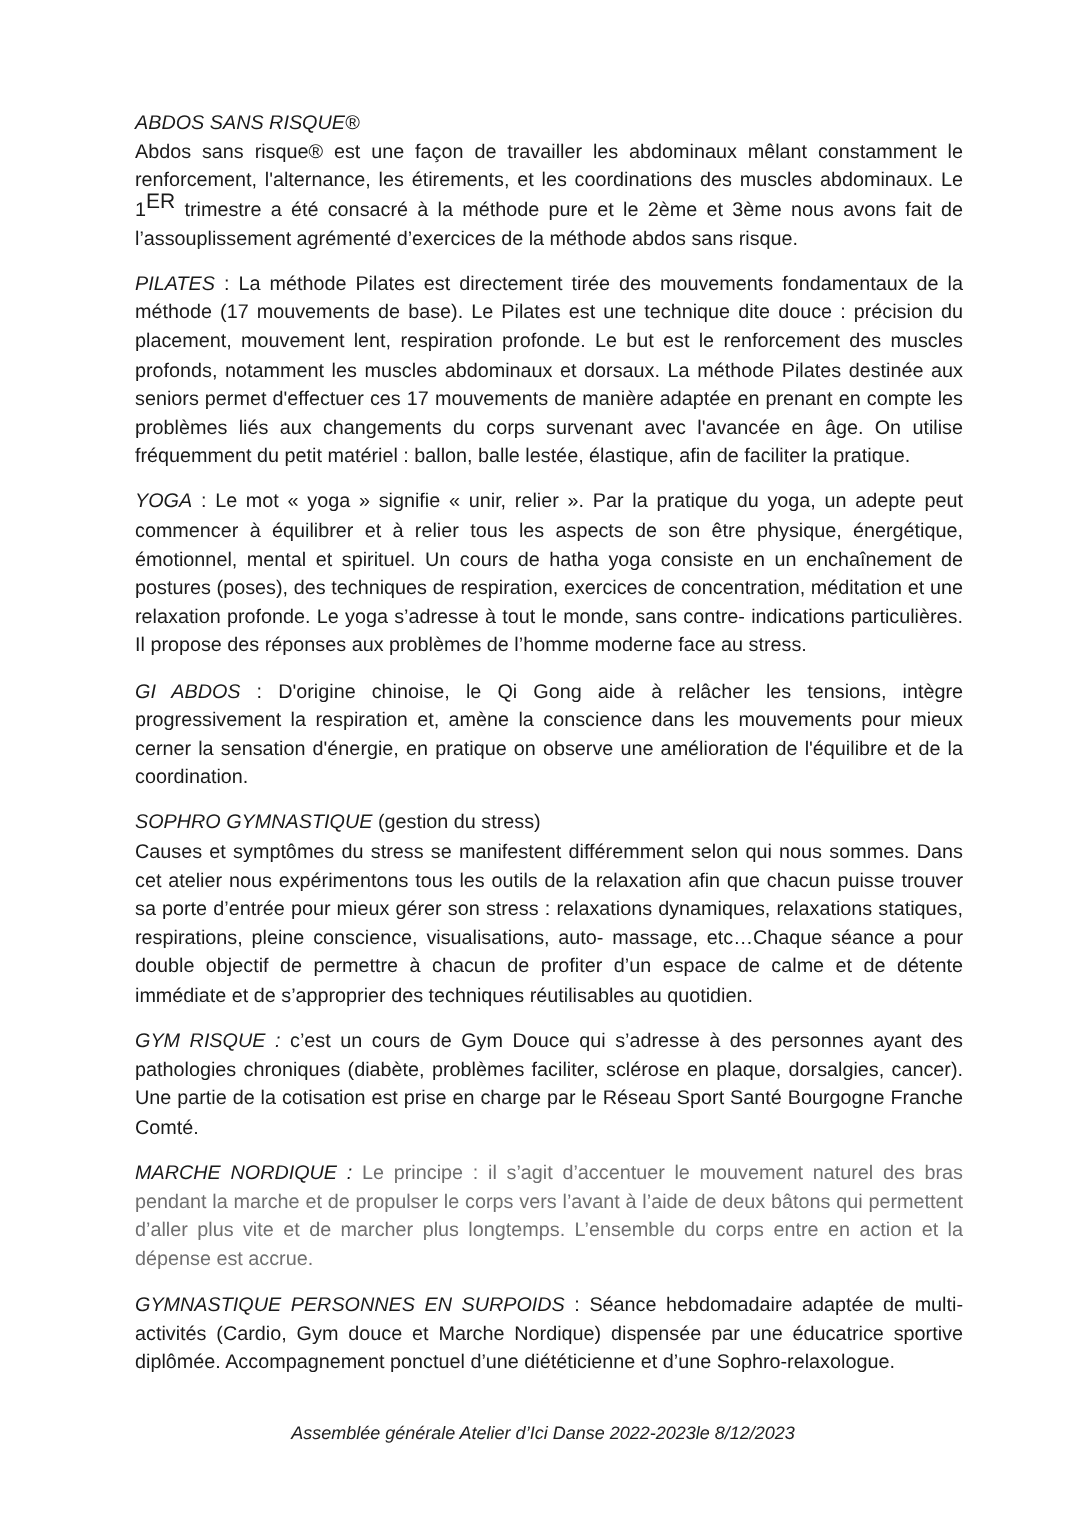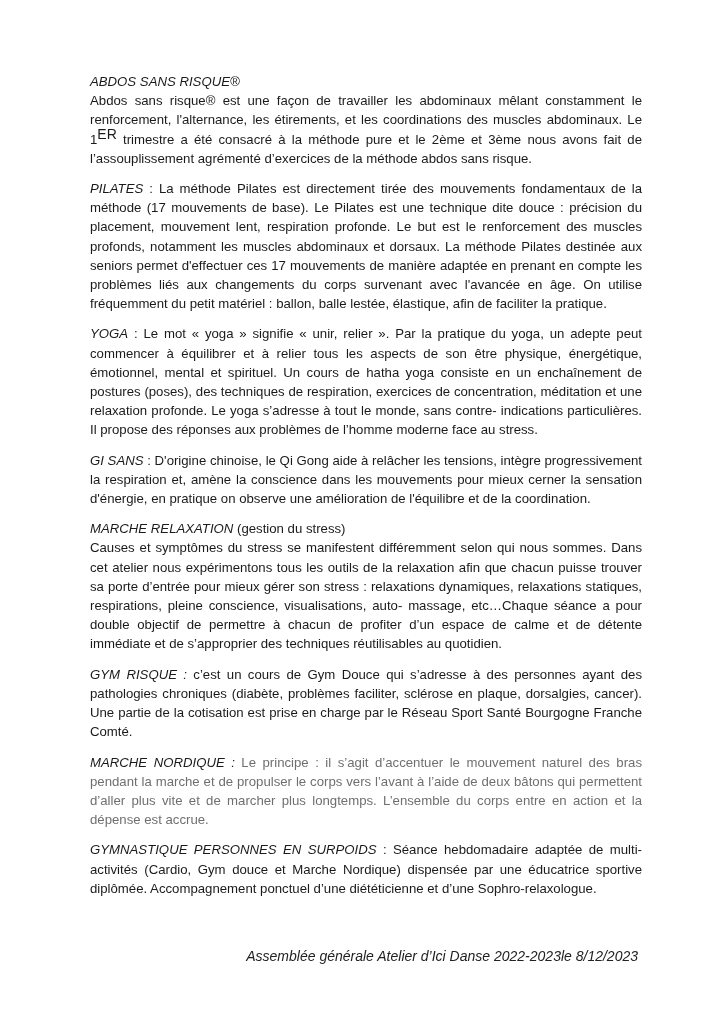--- a/index.html
+++ b/index.html
@@ -12,22 +12,22 @@
     position: absolute; left: 90px; top: 72px; width: 552px;
     font-size: 13.2px; line-height: 19.2px;
   }
   .section { margin: 0 0 11px 0; text-align: justify; }
   .section p { margin: 0; text-align: justify; }
   .title { font-style: italic; }
   .gray { color: #6f6f6f; }
   sup { font-size: 14px; line-height: 0; vertical-align: super; }
   .footer {
     position: absolute; left: 86px; top: 948px; width: 552px;
-    font-size: 14px; font-style: italic; color: #222;
-    display: flex; justify-content: flex-end;
+    font-size: 12px; font-style: italic; color: #222;
+    display: flex; justify-content: center;
   }
   .footer .right { }
 </style>
 </head>
 <body>
 
 <div class="page">
 
   <div class="section">
     <div class="title">ABDOS SANS RISQUE®</div>
@@ -36,25 +36,25 @@
 
   <div class="section">
     <p><span class="title">PILATES</span><span> : La méthode Pilates est directement tirée des mouvements fondamentaux de la méthode (17 mouvements de base). Le Pilates est une technique dite douce : précision du placement, mouvement lent, respiration profonde. Le but est le renforcement des muscles profonds, notamment les muscles abdominaux et dorsaux. La méthode Pilates destinée aux seniors permet d'effectuer ces 17 mouvements de manière adaptée en prenant en compte les problèmes liés aux changements du corps survenant avec l'avancée en âge. On utilise fréquemment du petit matériel : ballon, balle lestée, élastique, afin de faciliter la pratique.</span></p>
   </div>
 
   <div class="section">
     <p><span class="title">YOGA</span><span> : Le mot « yoga » signifie « unir, relier ». Par la pratique du yoga, un adepte peut commencer à équilibrer et à relier tous les aspects de son être physique, énergétique, émotionnel, mental et spirituel. Un cours de hatha yoga consiste en un enchaînement de postures (poses), des techniques de respiration, exercices de concentration, méditation et une relaxation profonde. Le yoga s’adresse à tout le monde, sans contre- indications particulières. Il propose des réponses aux problèmes de l’homme moderne face au stress.</span></p>
   </div>
 
   <div class="section">
-    <p><span class="title">GI SANS</span><span> : D'origine chinoise, le Qi Gong aide à relâcher les tensions, intègre progressivement la respiration et, amène la conscience dans les mouvements pour mieux cerner la sensation d'énergie, en pratique on observe une amélioration de l'équilibre et de la coordination.</span></p>
+    <p><span class="title">GI ABDOS</span><span> : D'origine chinoise, le Qi Gong aide à relâcher les tensions, intègre progressivement la respiration et, amène la conscience dans les mouvements pour mieux cerner la sensation d'énergie, en pratique on observe une amélioration de l'équilibre et de la coordination.</span></p>
   </div>
 
   <div class="section">
-    <div><span class="title">MARCHE RELAXATION</span><span> (gestion du stress)</span></div>
+    <div><span class="title">SOPHRO GYMNASTIQUE</span><span> (gestion du stress)</span></div>
     <p>Causes et symptômes du stress se manifestent différemment selon qui nous sommes. Dans cet atelier nous expérimentons tous les outils de la relaxation afin que chacun puisse trouver sa porte d’entrée pour mieux gérer son stress : relaxations dynamiques, relaxations statiques, respirations, pleine conscience, visualisations, auto- massage, etc…Chaque séance a pour double objectif de permettre à chacun de profiter d’un espace de calme et de détente immédiate et de s’approprier des techniques réutilisables au quotidien.</p>
   </div>
 
   <div class="section">
     <p><span class="title">GYM RISQUE :</span><span> c’est un cours de Gym Douce qui s’adresse à des personnes ayant des pathologies chroniques (diabète, problèmes faciliter, sclérose en plaque, dorsalgies, cancer). Une partie de la cotisation est prise en charge par le Réseau Sport Santé Bourgogne Franche Comté.</span></p>
   </div>
 
   <div class="section">
     <p><span class="title">MARCHE NORDIQUE :</span><span class="gray"> Le principe  : il s’agit d’accentuer le mouvement naturel des bras pendant la marche et de propulser le corps vers l’avant à l’aide de deux bâtons qui permettent d’aller plus vite et de marcher plus longtemps. L’ensemble du corps entre en action et la dépense est accrue.</span></p>
   </div>

